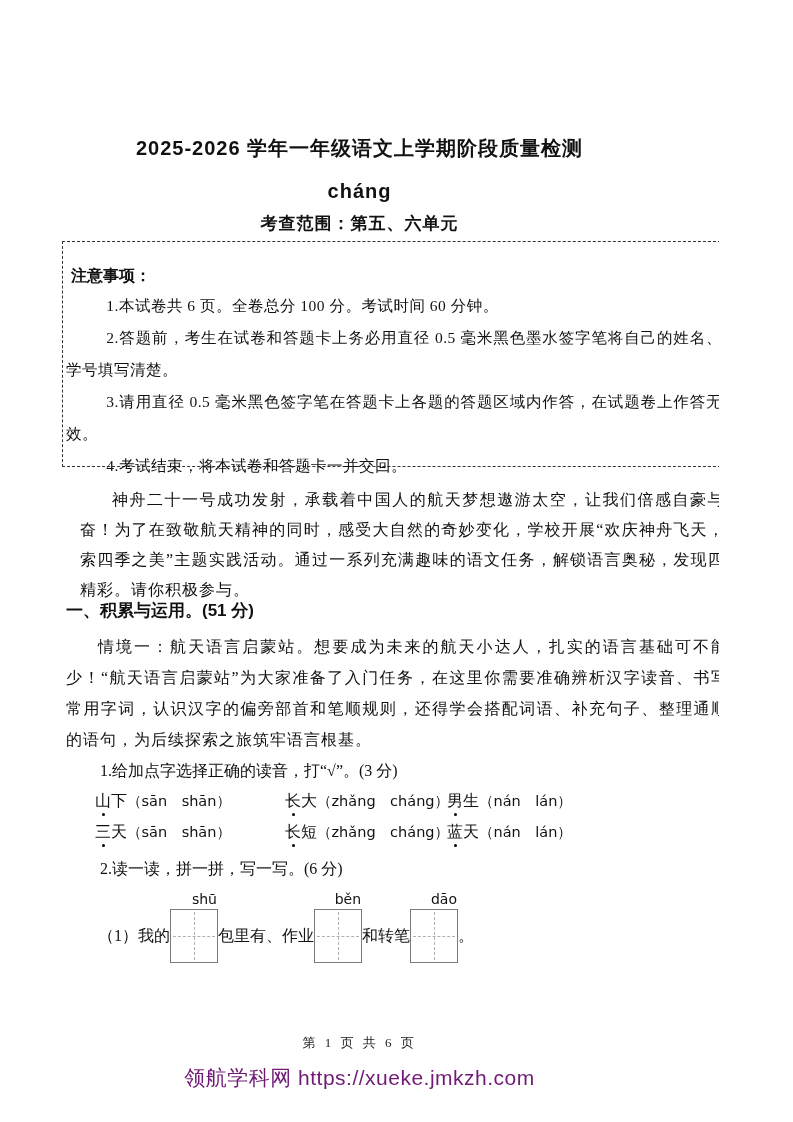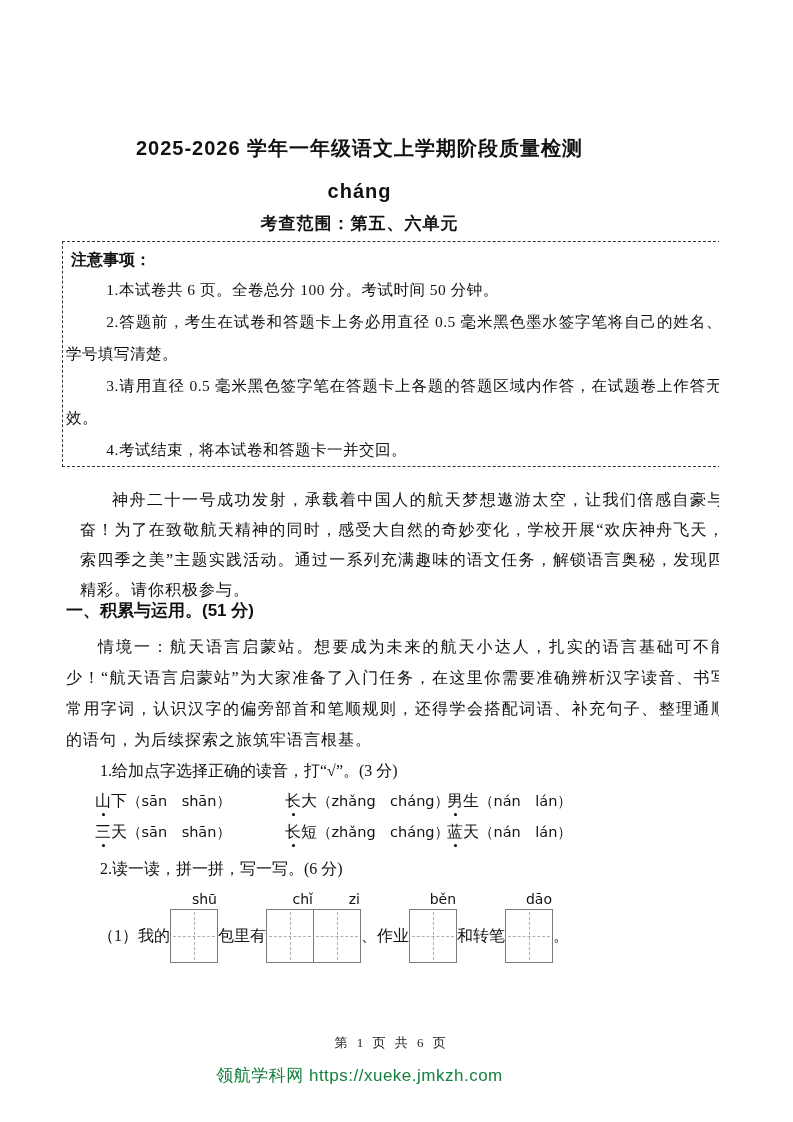--- a/index.html
+++ b/index.html
@@ -23,21 +23,21 @@
     font-weight:bold;font-size:20px;line-height:26px;letter-spacing:1px;
   }
   .scope{
     position:absolute;top:214px;left:0;width:100%;
     text-align:center;font-weight:bold;font-size:17px;line-height:20px;letter-spacing:1px;
   }
   
   .notice-box{
     position:absolute;left:62px;top:241px;width:664px;height:226px;
     box-sizing:border-box;border:1.5px dashed #333;
-    padding:4px 3px 0 3px;
+    padding:20px 3px 0 3px;
   }
   .notice-heading{
     font-family:"Liberation Sans","DejaVu Sans",sans-serif;
     font-weight:bold;font-size:16px;line-height:28px;margin:0 0 0 5px;
   }
   .notice-item{
     margin:0;font-size:15.5px;line-height:32px;
     text-indent:2.6em;text-align:justify;letter-spacing:0.5px;
   }
   
@@ -95,40 +95,40 @@
     content:"";position:absolute;top:50%;left:2px;right:2px;
     border-top:1px dashed #b0b0b0;
   }
   .py-label{
     position:absolute;top:-20px;left:0;width:100%;text-align:right;
     font-family:"DejaVu Sans",sans-serif;font-size:14px;line-height:18px;color:#111;
   }
   
   .page-number{
     position:absolute;top:1034px;left:0;width:100%;text-align:center;
-    font-size:13px;letter-spacing:3px;color:#222;padding-left:32px;
+    font-size:13px;letter-spacing:3px;color:#222;
   }
   .watermark{
     position:absolute;top:1064px;left:0;width:100%;text-align:center;
     font-family:"Liberation Sans","DejaVu Sans",sans-serif;
-    font-size:17px;color:#15803d;letter-spacing:0.5px;
+    font-size:21px;color:#701a75;letter-spacing:0.5px;
   }
 </style>
 </head>
 <body>
 
 <div class="page">
 
   <div class="title1">2025-2026 学年一年级语文上学期阶段质量检测</div>
   <div class="title2">cháng</div>
   <div class="scope">考查范围：第五、六单元</div>
 
   <div class="notice-box">
     <p class="notice-heading">注意事项：</p>
-    <p class="notice-item">1.本试卷共 6 页。全卷总分 100 分。考试时间 50 分钟。</p>
+    <p class="notice-item">1.本试卷共 6 页。全卷总分 100 分。考试时间 60 分钟。</p>
     <p class="notice-item">2.答题前，考生在试卷和答题卡上务必用直径 0.5 毫米黑色墨水签字笔将自己的姓名、学号填写清楚。</p>
     <p class="notice-item">3.请用直径 0.5 毫米黑色签字笔在答题卡上各题的答题区域内作答，在试题卷上作答无效。</p>
     <p class="notice-item">4.考试结束，将本试卷和答题卡一并交回。</p>
   </div>
 
   <p class="intro">神舟二十一号成功发射，承载着中国人的航天梦想遨游太空，让我们倍感自豪与振奋！为了在致敬航天精神的同时，感受大自然的奇妙变化，学校开展“欢庆神舟飞天，探索四季之美”主题实践活动。通过一系列充满趣味的语文任务，解锁语言奥秘，发现四季精彩。请你积极参与。</p>
 
   <p class="sec-heading">一、积累与运用。(51 分)</p>
 
   <p class="scenario">情境一：航天语言启蒙站。想要成为未来的航天小达人，扎实的语言基础可不能少！“航天语言启蒙站”为大家准备了入门任务，在这里你需要准确辨析汉字读音、书写常用字词，认识汉字的偏旁部首和笔顺规则，还得学会搭配词语、补充句子、整理通顺的语句，为后续探索之旅筑牢语言根基。</p>
@@ -150,28 +150,20 @@
   <p class="q2-prompt">2.读一读，拼一拼，写一写。(6 分)</p>
 
   <div class="q2-line">
     <span>（1）我的</span>
     <div class="tian-group">
       <div class="tian">
         <span class="py-label">shū</span>
       </div>
     </div>
     <span>包里有</span>
-    <div class="tian-group">
-      <div class="tian">
-        <span class="py-label">chǐ</span>
-      </div>
-      <div class="tian">
-        <span class="py-label">zi</span>
-      </div>
-    </div>
     <span>、作业</span>
     <div class="tian-group">
       <div class="tian">
         <span class="py-label">běn</span>
       </div>
     </div>
     <span>和转笔</span>
     <div class="tian-group">
       <div class="tian">
         <span class="py-label">dāo</span>

